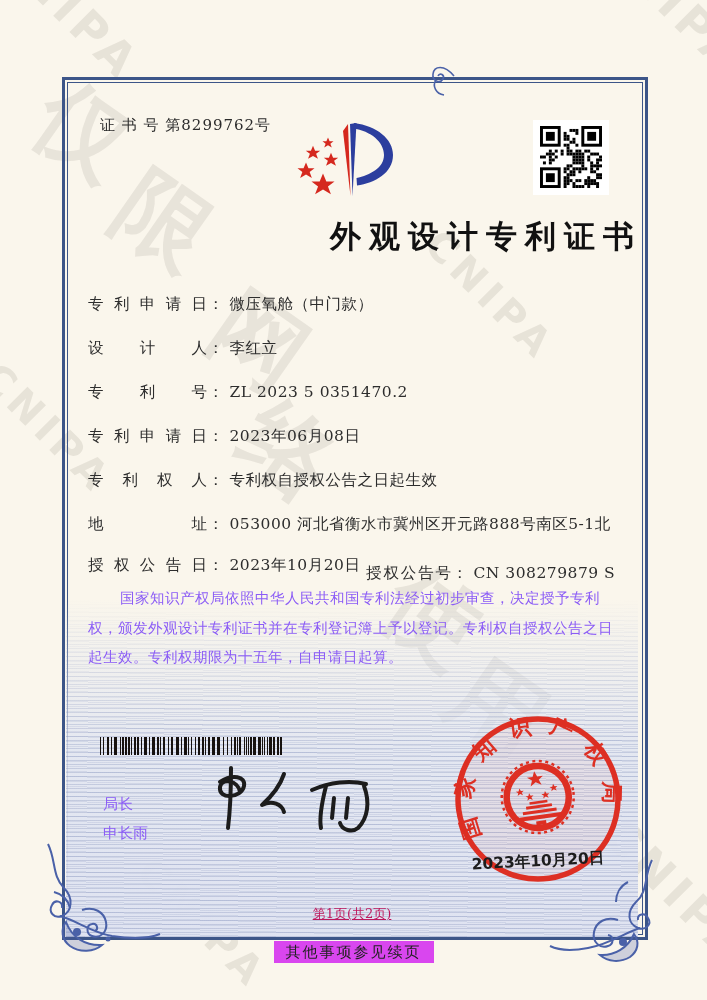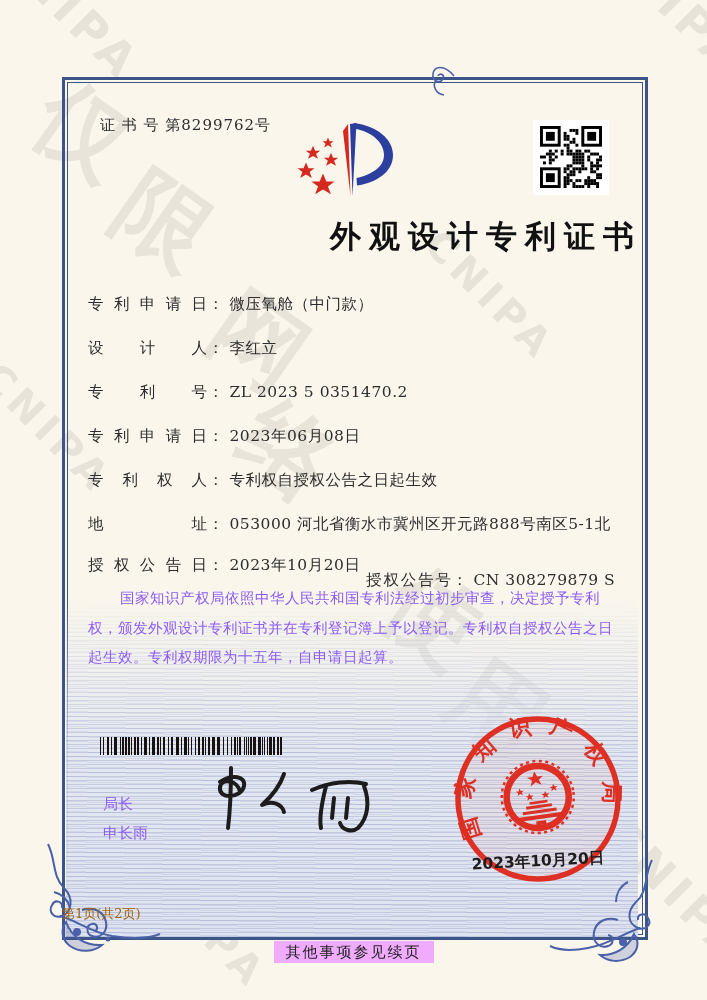--- a/index.html
+++ b/index.html
@@ -37,36 +37,36 @@
   .qr-box{left:533px;top:120px;width:76px;height:75px;background:#fff;}
   .title{left:62px;top:216px;width:580px;text-align:right;font-size:31px;
          font-weight:bold;letter-spacing:8px;color:#111;}
 
   
   .row{position:absolute;left:88px;font-size:15.5px;color:#2d2d2d;white-space:nowrap;}
   .row .lbl{display:inline-block;width:120px;text-align:justify;text-align-last:justify;
             letter-spacing:1px;}
   .row .colon{margin-right:6px;}
   .row .val{letter-spacing:0.5px;}
-  .pubno{position:absolute;left:278px;top:15px;}
+  .pubno{position:absolute;left:278px;top:8px;}
   .pubno .lbl{width:86px;letter-spacing:1px;}
 
   
   .legal{left:88px;top:584px;width:536px;font-size:14.5px;line-height:29.5px;
          color:#8b5cf6;letter-spacing:0.5px;}
   .legal p{margin:0;text-indent:2.2em;}
 
   
   .signer-role{left:103px;top:795px;font-size:15px;
         font-family:"DejaVu Sans","Liberation Sans",sans-serif;color:#8b5cf6;}
   .signer-name{left:103px;top:824px;font-size:15px;
         font-family:"DejaVu Sans","Liberation Sans",sans-serif;color:#8b5cf6;}
-  .page-foot{left:62px;top:905px;width:580px;text-align:left;font-size:13px;color:#a16207;}
+  .page-foot{left:62px;top:905px;width:580px;text-align:center;font-size:13px;color:#be185d;text-decoration:underline;}
   .cont-note{left:0;top:943px;width:707px;text-align:center;font-size:15px;}
-  .cont-note span{background:#f0abfc;padding:2px 12px;letter-spacing:2px;color:#222;}
+  .cont-note span{background:#d946ef;padding:2px 12px;letter-spacing:2px;color:#222;}
 
   .seal-date{position:absolute;left:468px;top:851px;width:140px;text-align:center;
         font-size:15.5px;font-weight:bold;color:#1d1d1d;
         font-family:"DejaVu Sans","Liberation Sans",sans-serif;transform:rotate(-3deg);}
 </style>
 </head>
 <body>
 
 <div>
   <div class="wm" style="left:-25px;top:-20px;font-size:46px;">CNIPA</div>

